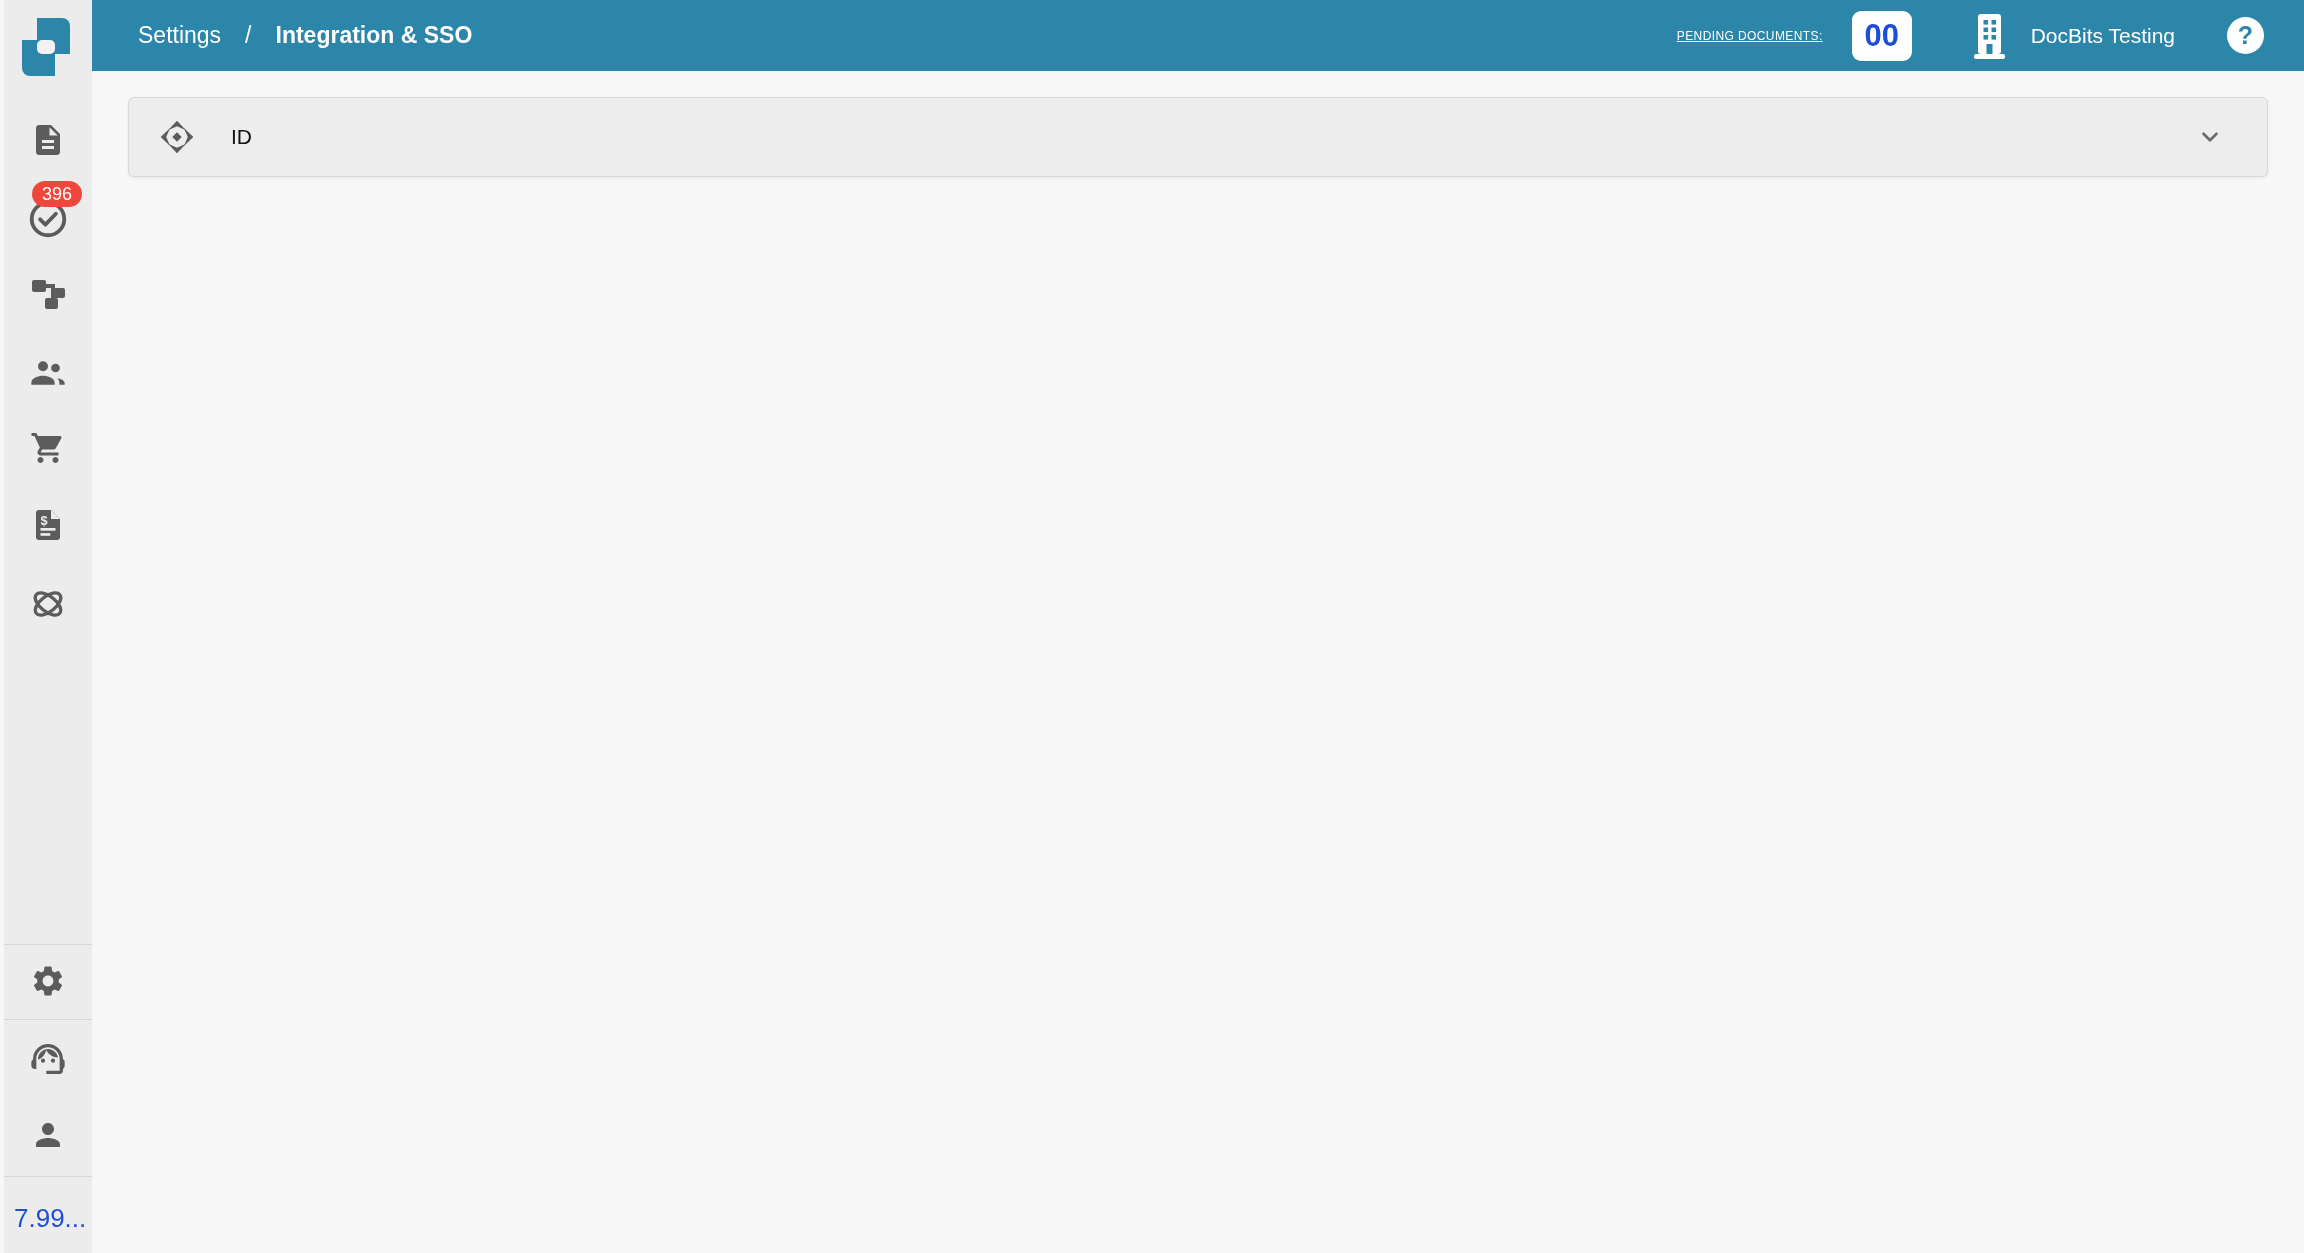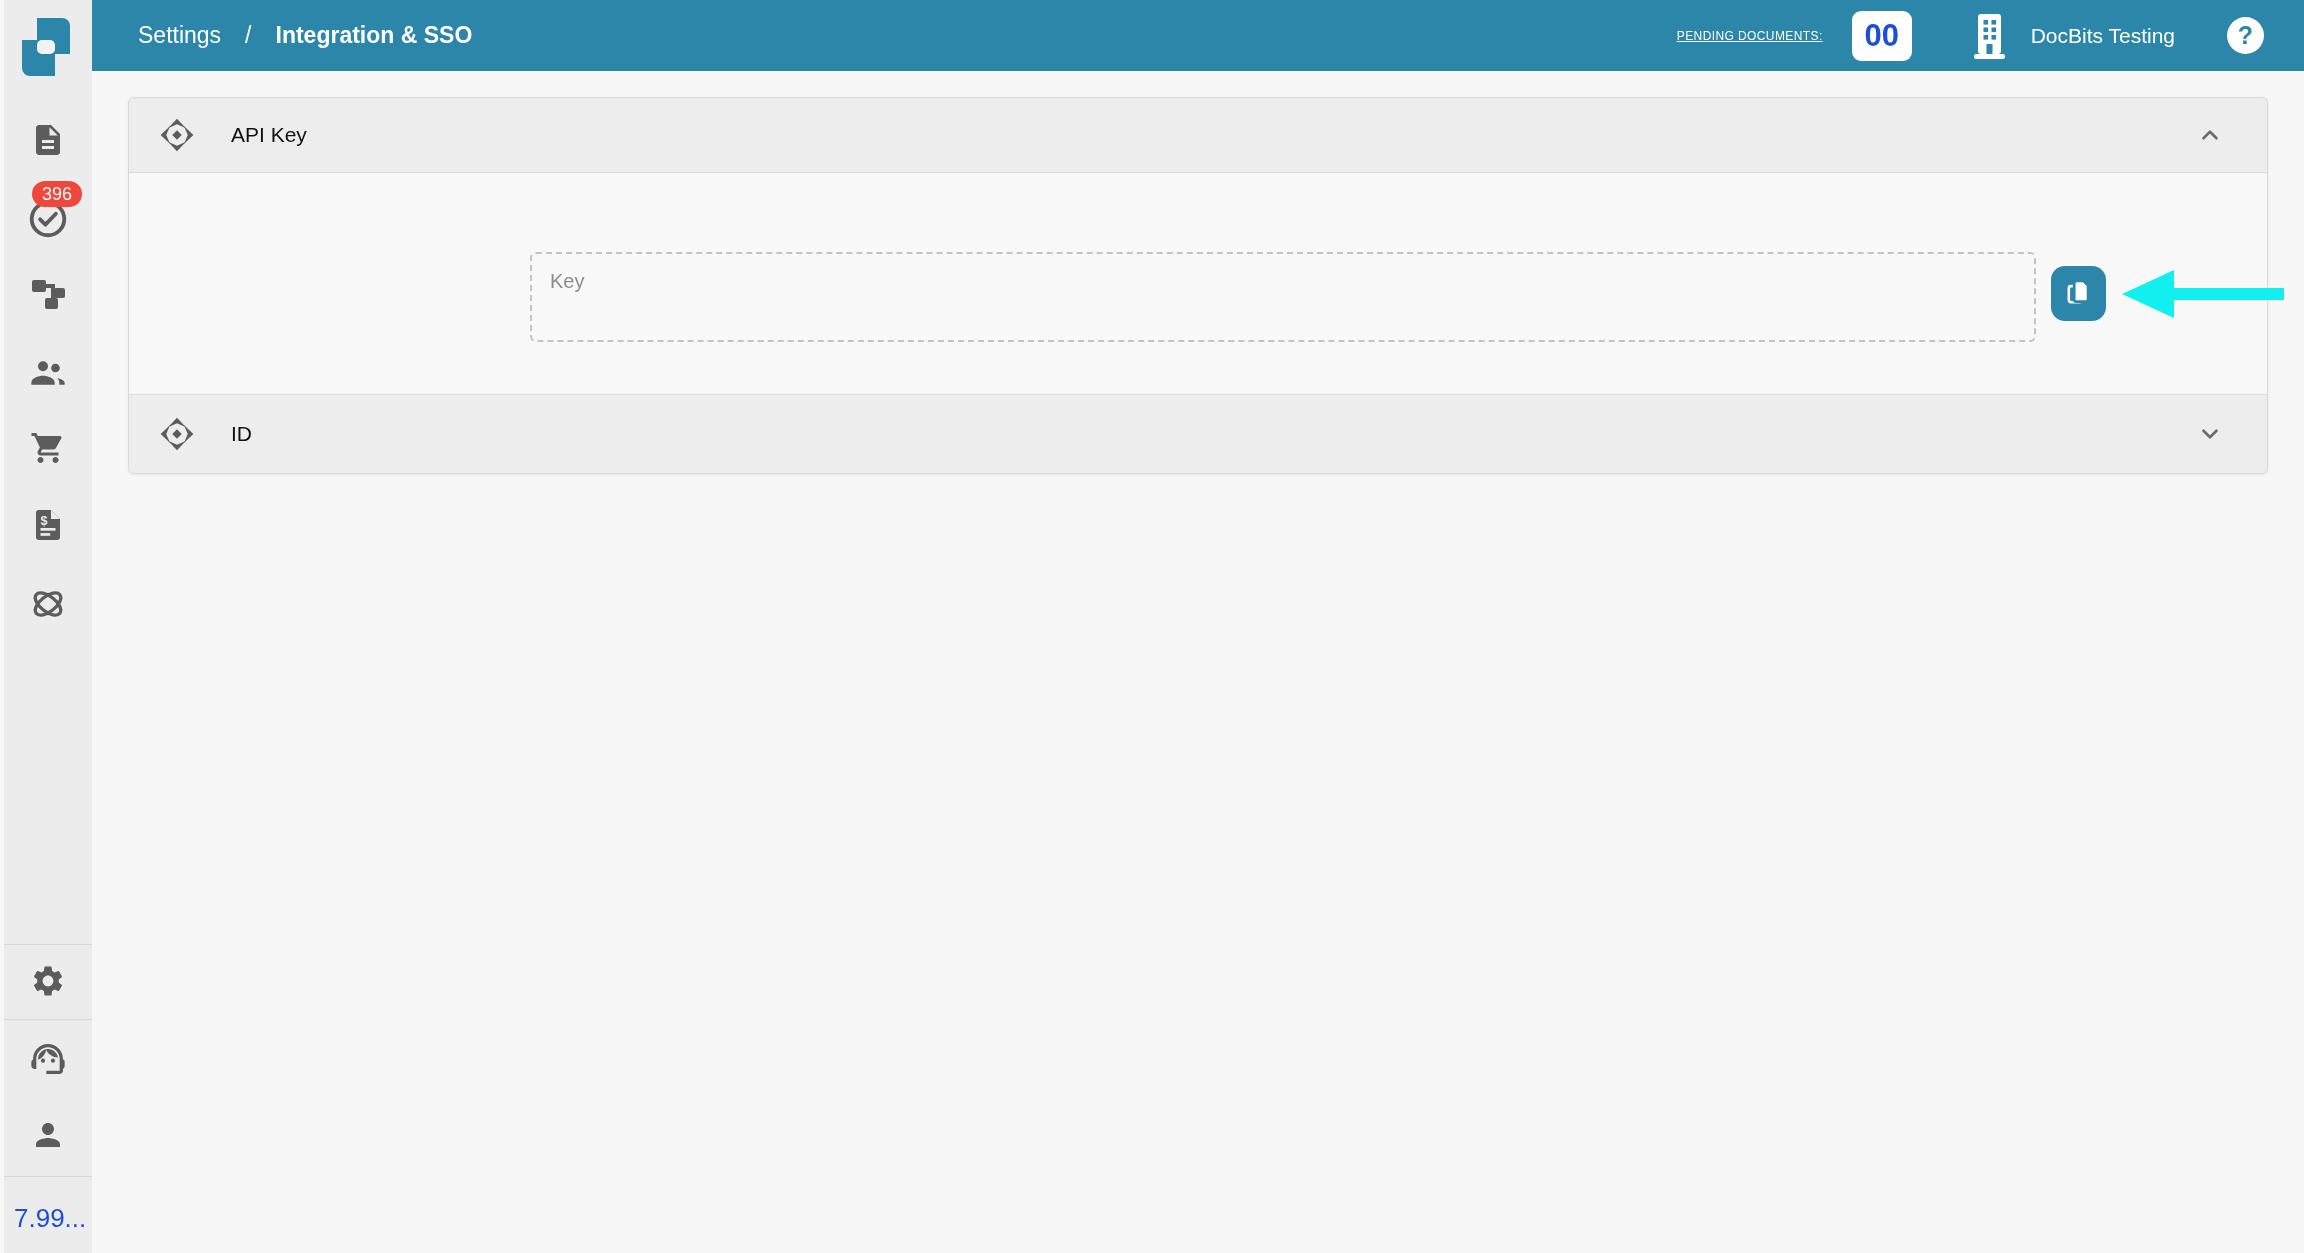--- a/index.html
+++ b/index.html
@@ -225,57 +225,21 @@
       </svg>
     </span>
     <span class="org-name">DocBits Testing</span>
     <button class="help-btn">?</button>
   </div>
 </header>
 
 <main>
   <section class="panel">
 
-    <div class="acc-header">
-      <span class="acc-icon">
-        <svg width="38" height="38" viewBox="0 0 36 36">
-          <path class="gray-fill" d="M18 2.5 L26.5 11.5 L18 7.8 L9.5 11.5 Z"></path>
-          <path class="gray-fill" d="M18 33.5 L26.5 24.5 L18 28.2 L9.5 24.5 Z"></path>
-          <path class="gray-fill" d="M2.5 18 L11.5 9.5 L7.8 18 L11.5 26.5 Z"></path>
-          <path class="gray-fill" d="M33.5 18 L24.5 9.5 L28.2 18 L24.5 26.5 Z"></path>
-          <path class="gray-fill" d="M18 13.5 L22.5 18 L18 22.5 L13.5 18 Z"></path>
-        </svg>
-      </span>
-      <span class="acc-label">API Key</span>
-      <span class="acc-chevron">
-        <svg width="26" height="26" viewBox="0 0 24 24">
-            <path d="M6 15l6-6 6 6" stroke="#6b6b6b" stroke-width="2.4" fill="none" stroke-linecap="round" stroke-linejoin="round"></path>
-          </svg>
-      </span>
-    </div>
-
-    <div class="acc-body">
-      <div class="key-field">
-        <span class="key-label">Key</span>
-      </div>
-      <button class="copy-btn">
-        <span>
-          <svg width="30" height="30" viewBox="0 0 28 28">
-            <rect x="4.5" y="8.5" width="12" height="15" rx="2" fill="none" stroke="#fff" stroke-width="2.4"></rect>
-            <path d="M11.5 3.5h6.6l4.4 4.4V21a2 2 0 0 1-2 2h-9a2 2 0 0 1-2-2V5.5a2 2 0 0 1 2-2z" fill="#fff" stroke="#2b86a9" stroke-width="2.6"></path>
-          </svg>
-        </span>
-      </button>
-      <span class="annot-arrow">
-        <svg width="162" height="58" viewBox="0 0 162 58">
-          <polygon points="0,29 52,5 52,53" fill="#12efef"></polygon>
-          <rect x="48" y="23" width="114" height="12" fill="#12efef"></rect>
-        </svg>
-      </span>
-    </div>
+
 
     <div class="acc-row">
       <span class="acc-icon">
         <svg width="38" height="38" viewBox="0 0 36 36">
           <path class="gray-fill" d="M18 2.5 L26.5 11.5 L18 7.8 L9.5 11.5 Z"></path>
           <path class="gray-fill" d="M18 33.5 L26.5 24.5 L18 28.2 L9.5 24.5 Z"></path>
           <path class="gray-fill" d="M2.5 18 L11.5 9.5 L7.8 18 L11.5 26.5 Z"></path>
           <path class="gray-fill" d="M33.5 18 L24.5 9.5 L28.2 18 L24.5 26.5 Z"></path>
           <path class="gray-fill" d="M18 13.5 L22.5 18 L18 22.5 L13.5 18 Z"></path>
         </svg>

